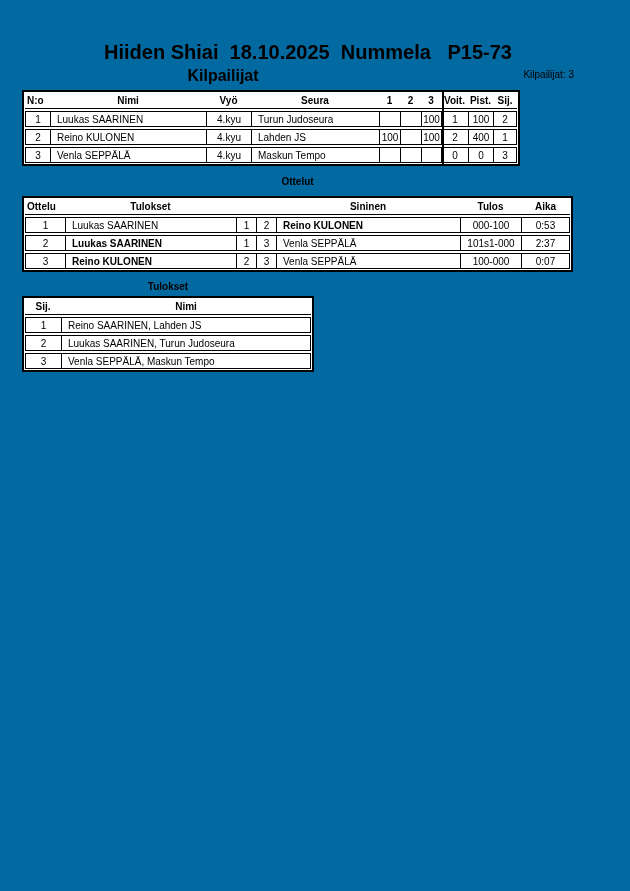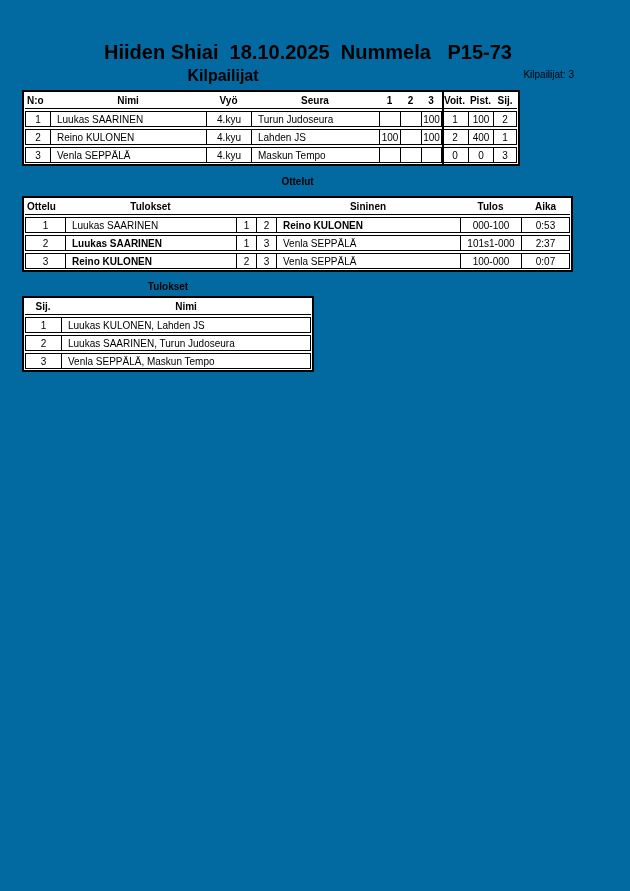--- a/index.html
+++ b/index.html
@@ -218,21 +218,21 @@
   <div class="sec-title sec-tulokset">Tulokset</div>
 
   <div class="tbl tbl3">
     <div class="thead">
       <div class="c t3c0">Sij.</div>
       <div class="c t3c1 grow">Nimi</div>
     </div>
 
     <div class="trow">
       <div class="c t3c0">1</div>
-      <div class="c t3c1 left grow">Luukas KULONEN, Lahden JS</div>
+      <div class="c t3c1 left grow">Reino SAARINEN, Lahden JS</div>
     </div>
     <div class="trow">
       <div class="c t3c0">2</div>
       <div class="c t3c1 left grow">Luukas SAARINEN, Turun Judoseura</div>
     </div>
     <div class="trow">
       <div class="c t3c0">3</div>
       <div class="c t3c1 left grow">Venla SEPPÄLÄ, Maskun Tempo</div>
     </div>
   </div>

